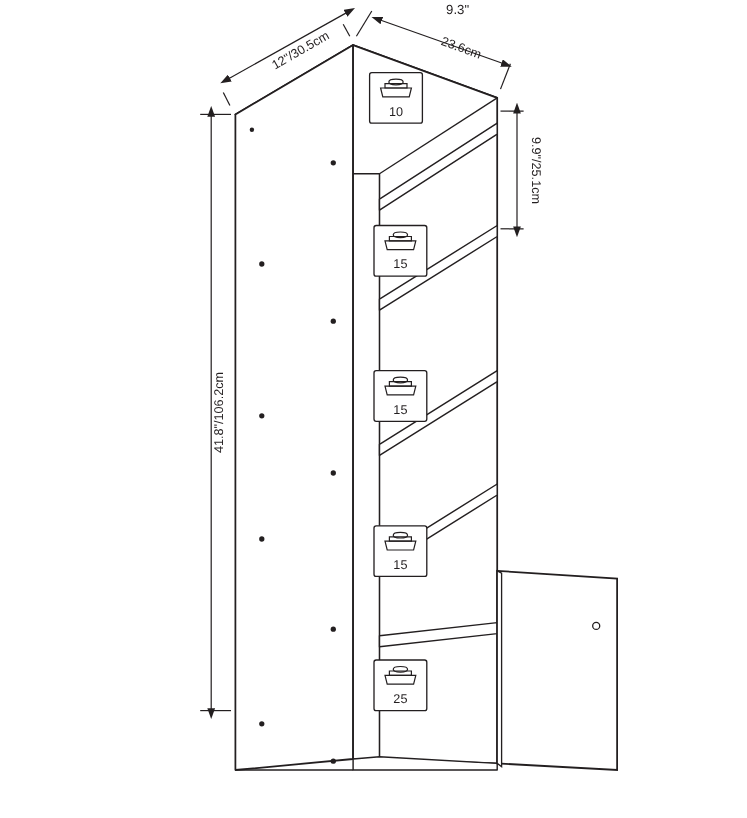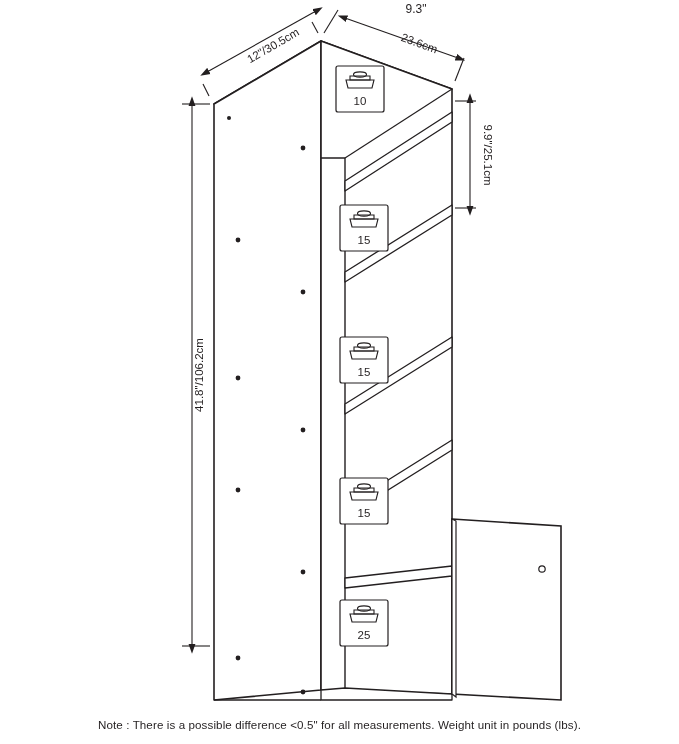--- a/index.html
+++ b/index.html
@@ -195,15 +195,14 @@
     <g stroke="#231f20" stroke-width="1.1" fill="none">
       <line x1="210" y1="104" x2="182" y2="104"></line>
       <line x1="210" y1="646" x2="182" y2="646"></line>
       <line x1="192" y1="104" x2="192" y2="646" marker-start="url(#arrowStart)" marker-end="url(#arrowEnd)"></line>
     </g>
     <text x="203" y="375" font-size="11.5" text-anchor="middle" transform="rotate(-90 203 375)">41.8"/106.2cm</text>
 
   </svg>
 
   <div class="note-rule"></div>
-  <div class="note">Note : There is a possible difference &lt;0.5" for all measurements. Weight unit in pounds (lbs).</div>
 
 </div>
 
 </body></html>

